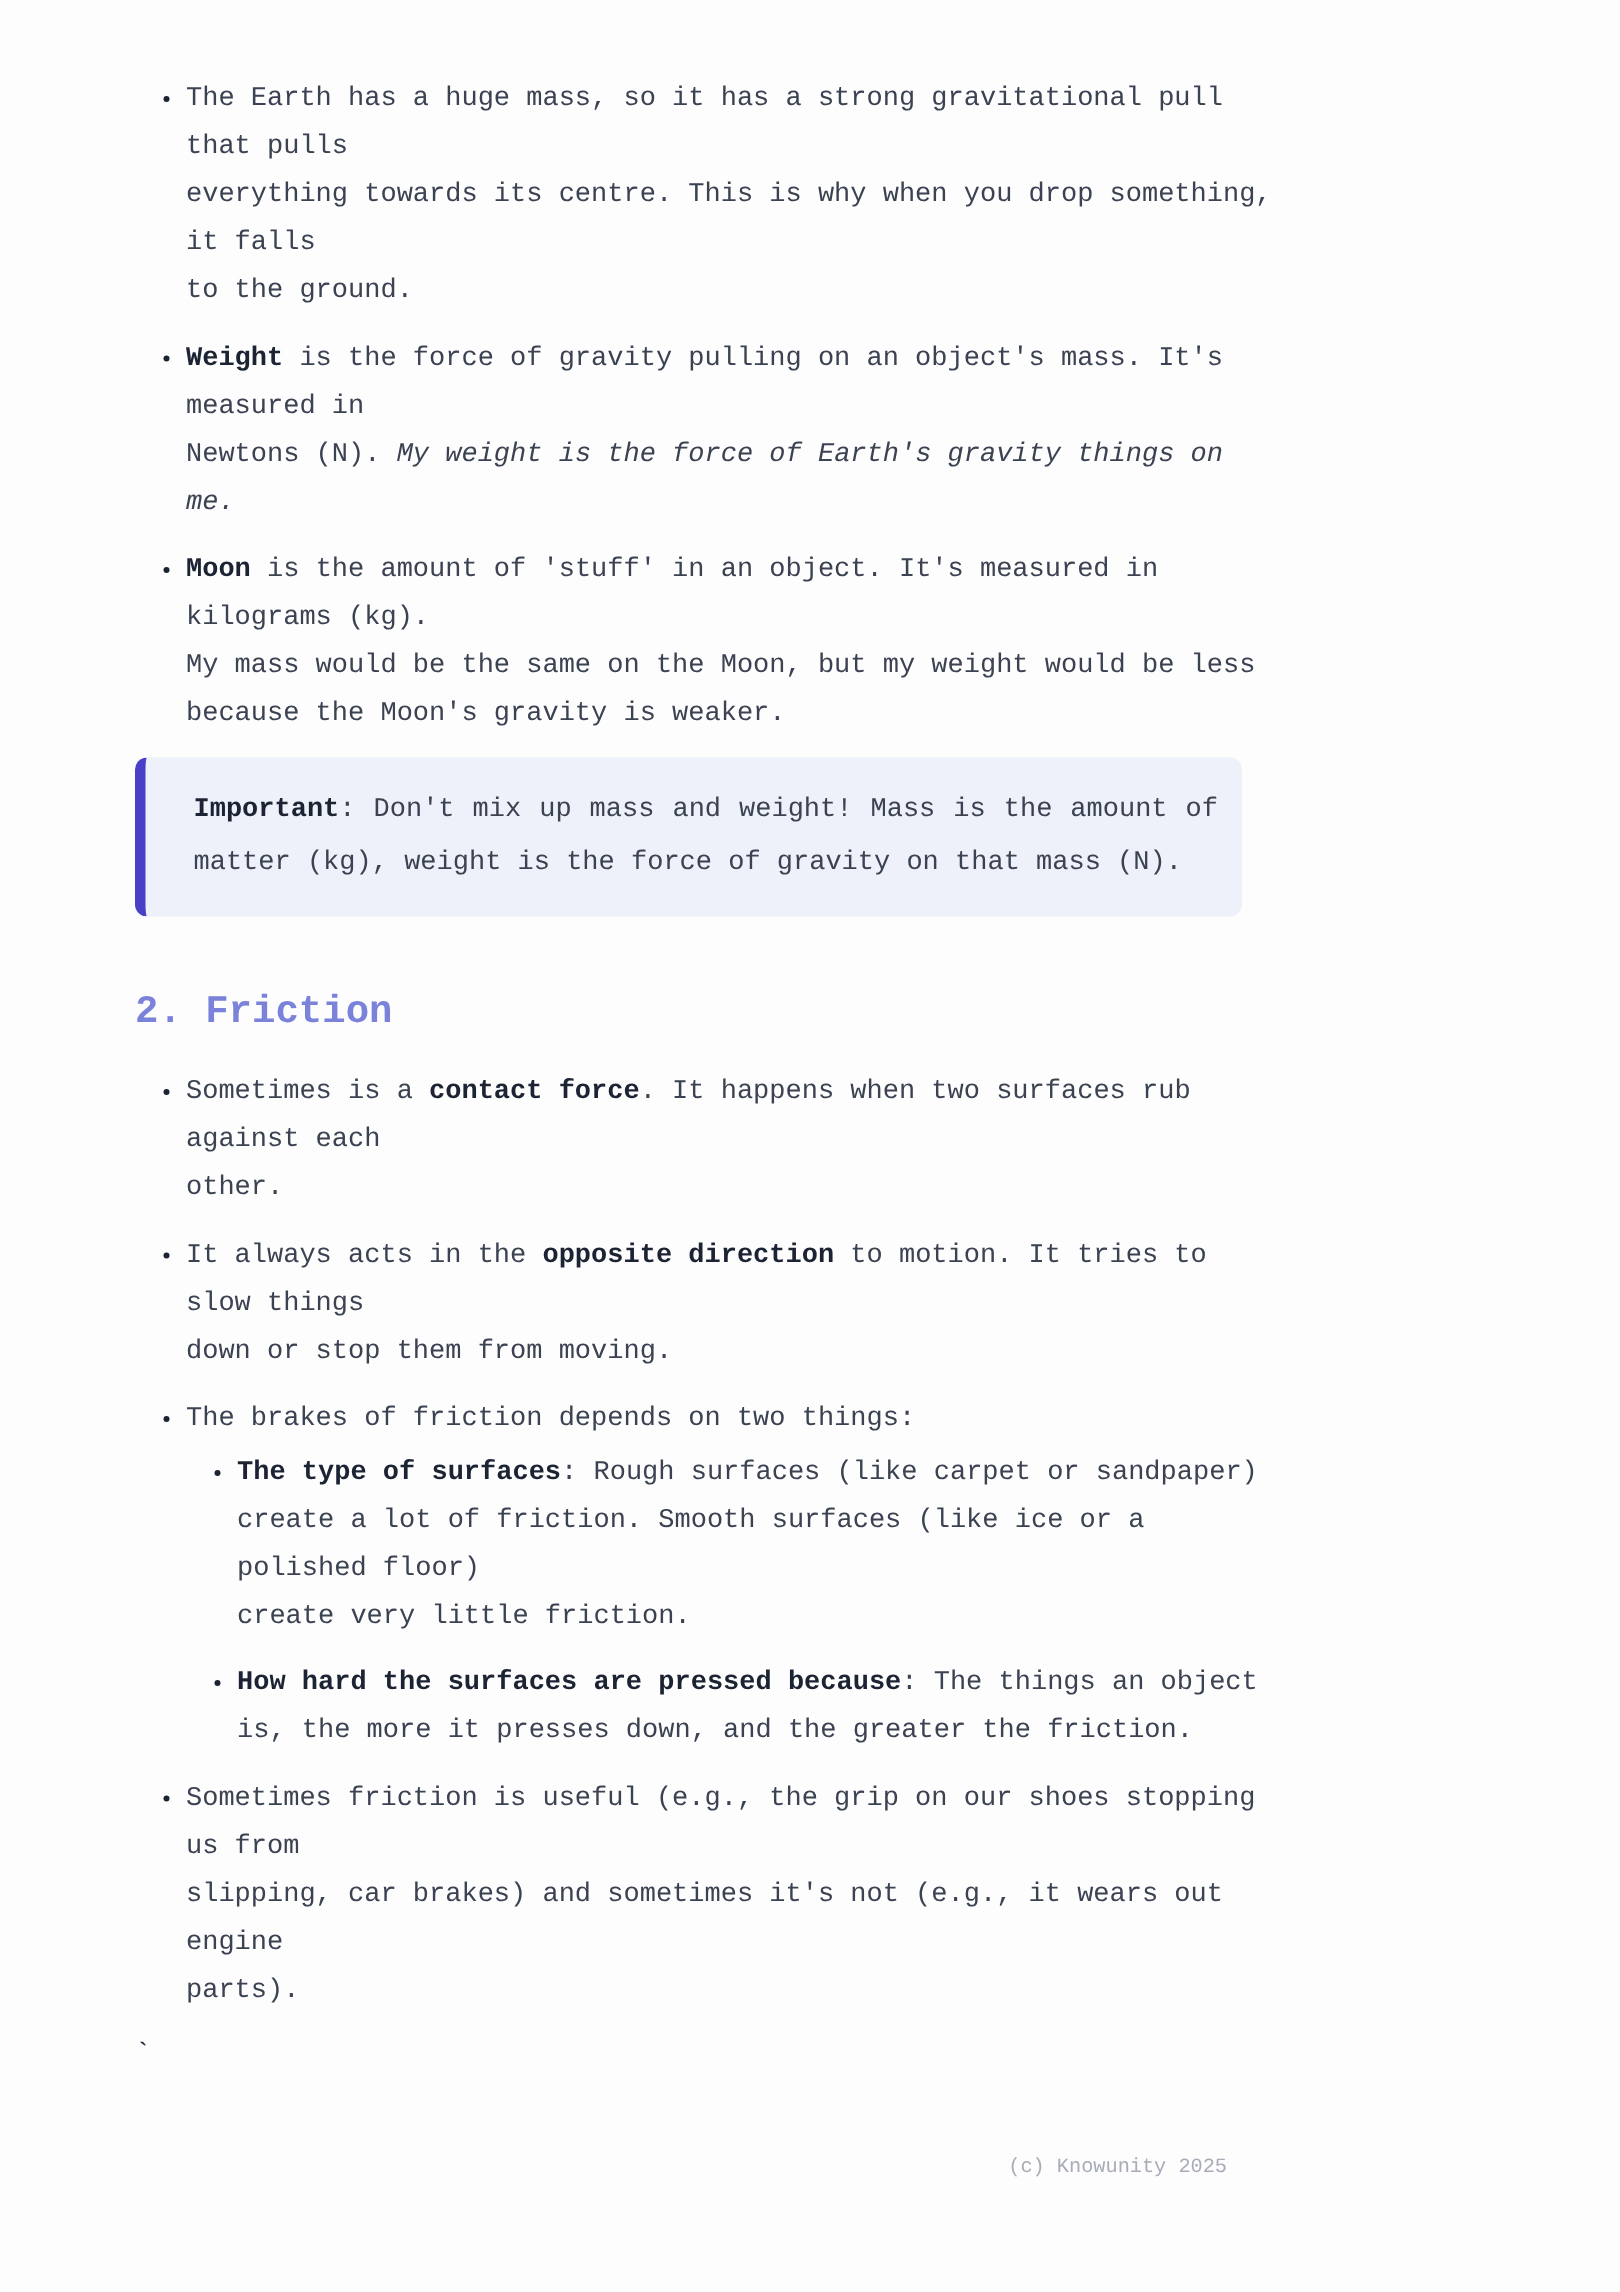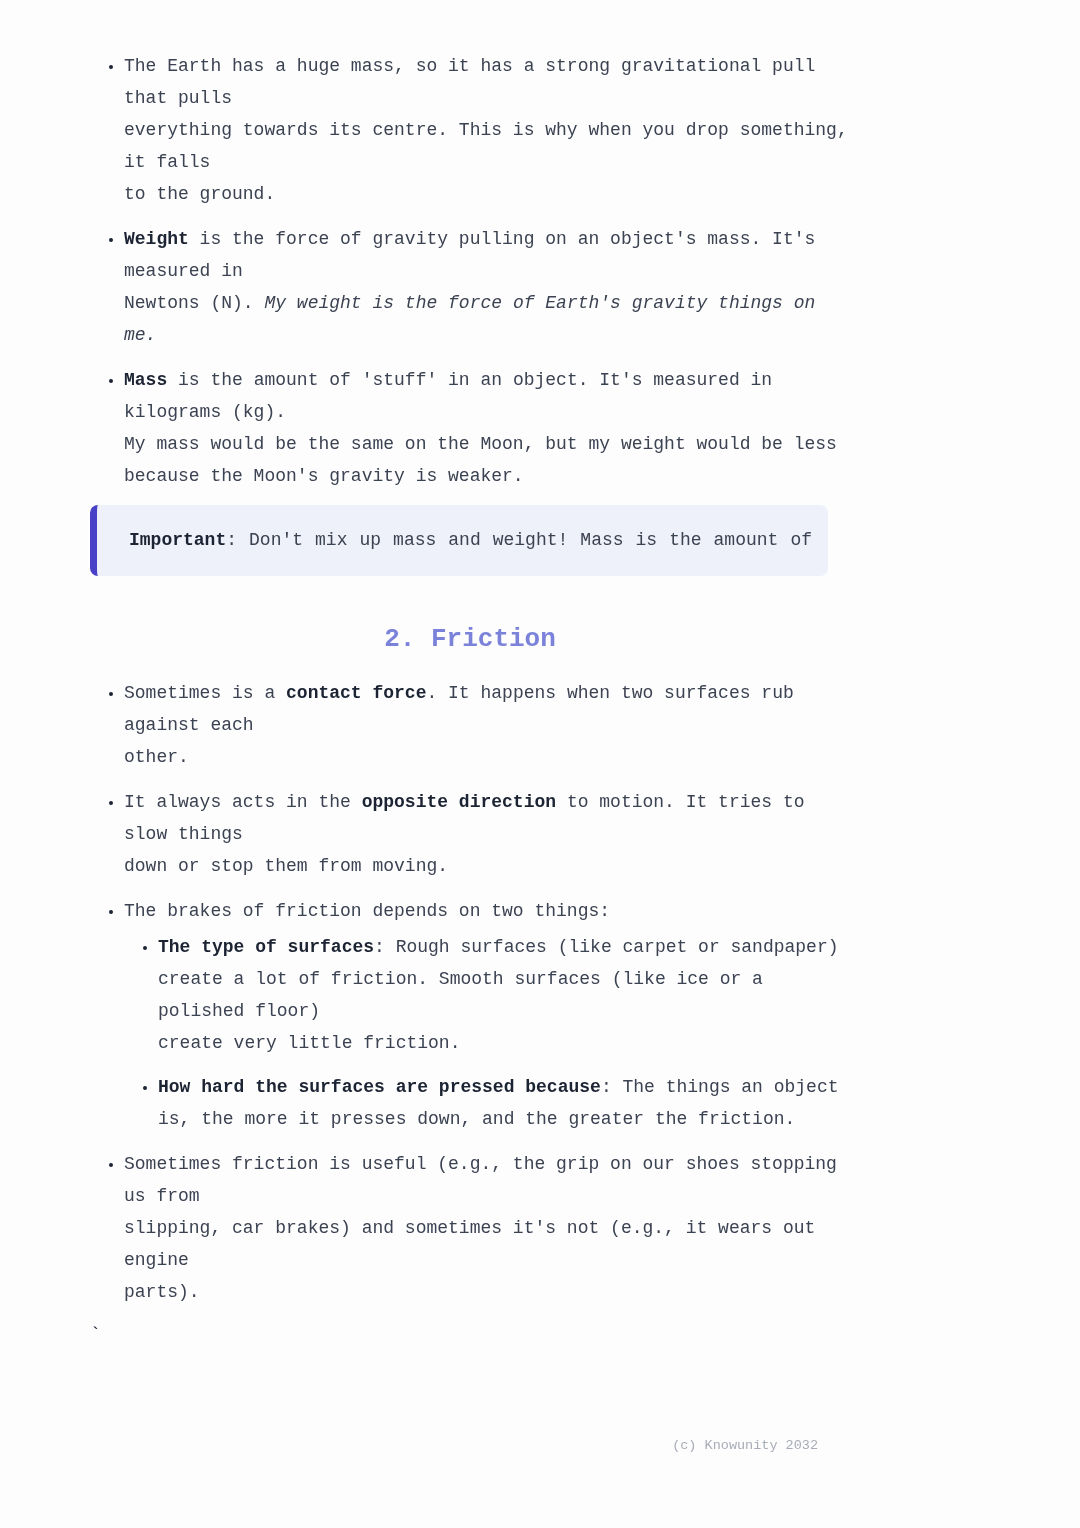--- a/index.html
+++ b/index.html
@@ -74,21 +74,20 @@
   .callout b { font-weight: 700; color: var(--bold_text); }
   .callout-line1 { text-align: justify; text-align-last: justify; }
   .callout-line2 { text-align: left; }
   .section-heading {
     margin-top: 46px;
     margin-bottom: 21px;
     font-size: 26px;
     line-height: 34px;
     font-weight: 700;
     color: var(--heading_accent);
-    text-align: center;
   }
   .stray {
     margin-top: 10px;
     font-size: 18px;
     line-height: 28px;
     color: var(--bold_text);
   }
   .copyright {
     position: absolute;
     top: 1437px;
@@ -106,27 +105,28 @@
   <div class="stripe"></div>
 
   <div class="content">
 
     <ul class="doc-list">
       <li><span>The Earth has a huge mass, so it has a strong gravitational pull that pulls
 everything towards its centre. This is why when you drop something, it falls
 to the ground.</span></li>
       <li><b>Weight</b><span> is the force of gravity pulling on an object's mass. It's measured in
 Newtons (N). </span><i>My weight is the force of Earth's gravity things on me.</i></li>
-      <li><b>Mass</b><span> is the amount of 'stuff' in an object. It's measured in kilograms (kg).
+      <li><b>Moon</b><span> is the amount of 'stuff' in an object. It's measured in kilograms (kg).
 My mass would be the same on the Moon, but my weight would be less
 because the Moon's gravity is weaker.</span></li>
     </ul>
 
     <div class="callout">
       <div class="callout-line1"><b>Important</b><span>: Don't mix up mass and weight! Mass is the amount of</span></div>
+      <div class="callout-line2"><span>matter (kg), weight is the force of gravity on that mass (N).</span></div>
     </div>
 
     <h2 class="section-heading">2. Friction</h2>
 
     <ul class="doc-list">
       <li><span>Sometimes is a </span><b>contact force</b><span>. It happens when two surfaces rub against each
 other.</span></li>
       <li><span>It always acts in the </span><b>opposite direction</b><span> to motion. It tries to slow things
 down or stop them from moving.</span></li>
       <li><span>The brakes of friction depends on two things:</span><ul class="doc-list nested"><li><b>The type of surfaces</b><span>: Rough surfaces (like carpet or sandpaper)
@@ -135,14 +135,14 @@
 is, the more it presses down, and the greater the friction.</span></li></ul></li>
       <li><span>Sometimes friction is useful (e.g., the grip on our shoes stopping us from
 slipping, car brakes) and sometimes it's not (e.g., it wears out engine
 parts).</span></li>
     </ul>
 
     <p class="stray">`</p>
 
   </div>
 
-  <div class="copyright">(c) Knowunity 2032</div>
+  <div class="copyright">(c) Knowunity 2025</div>
 </div>
 
 </body></html>

